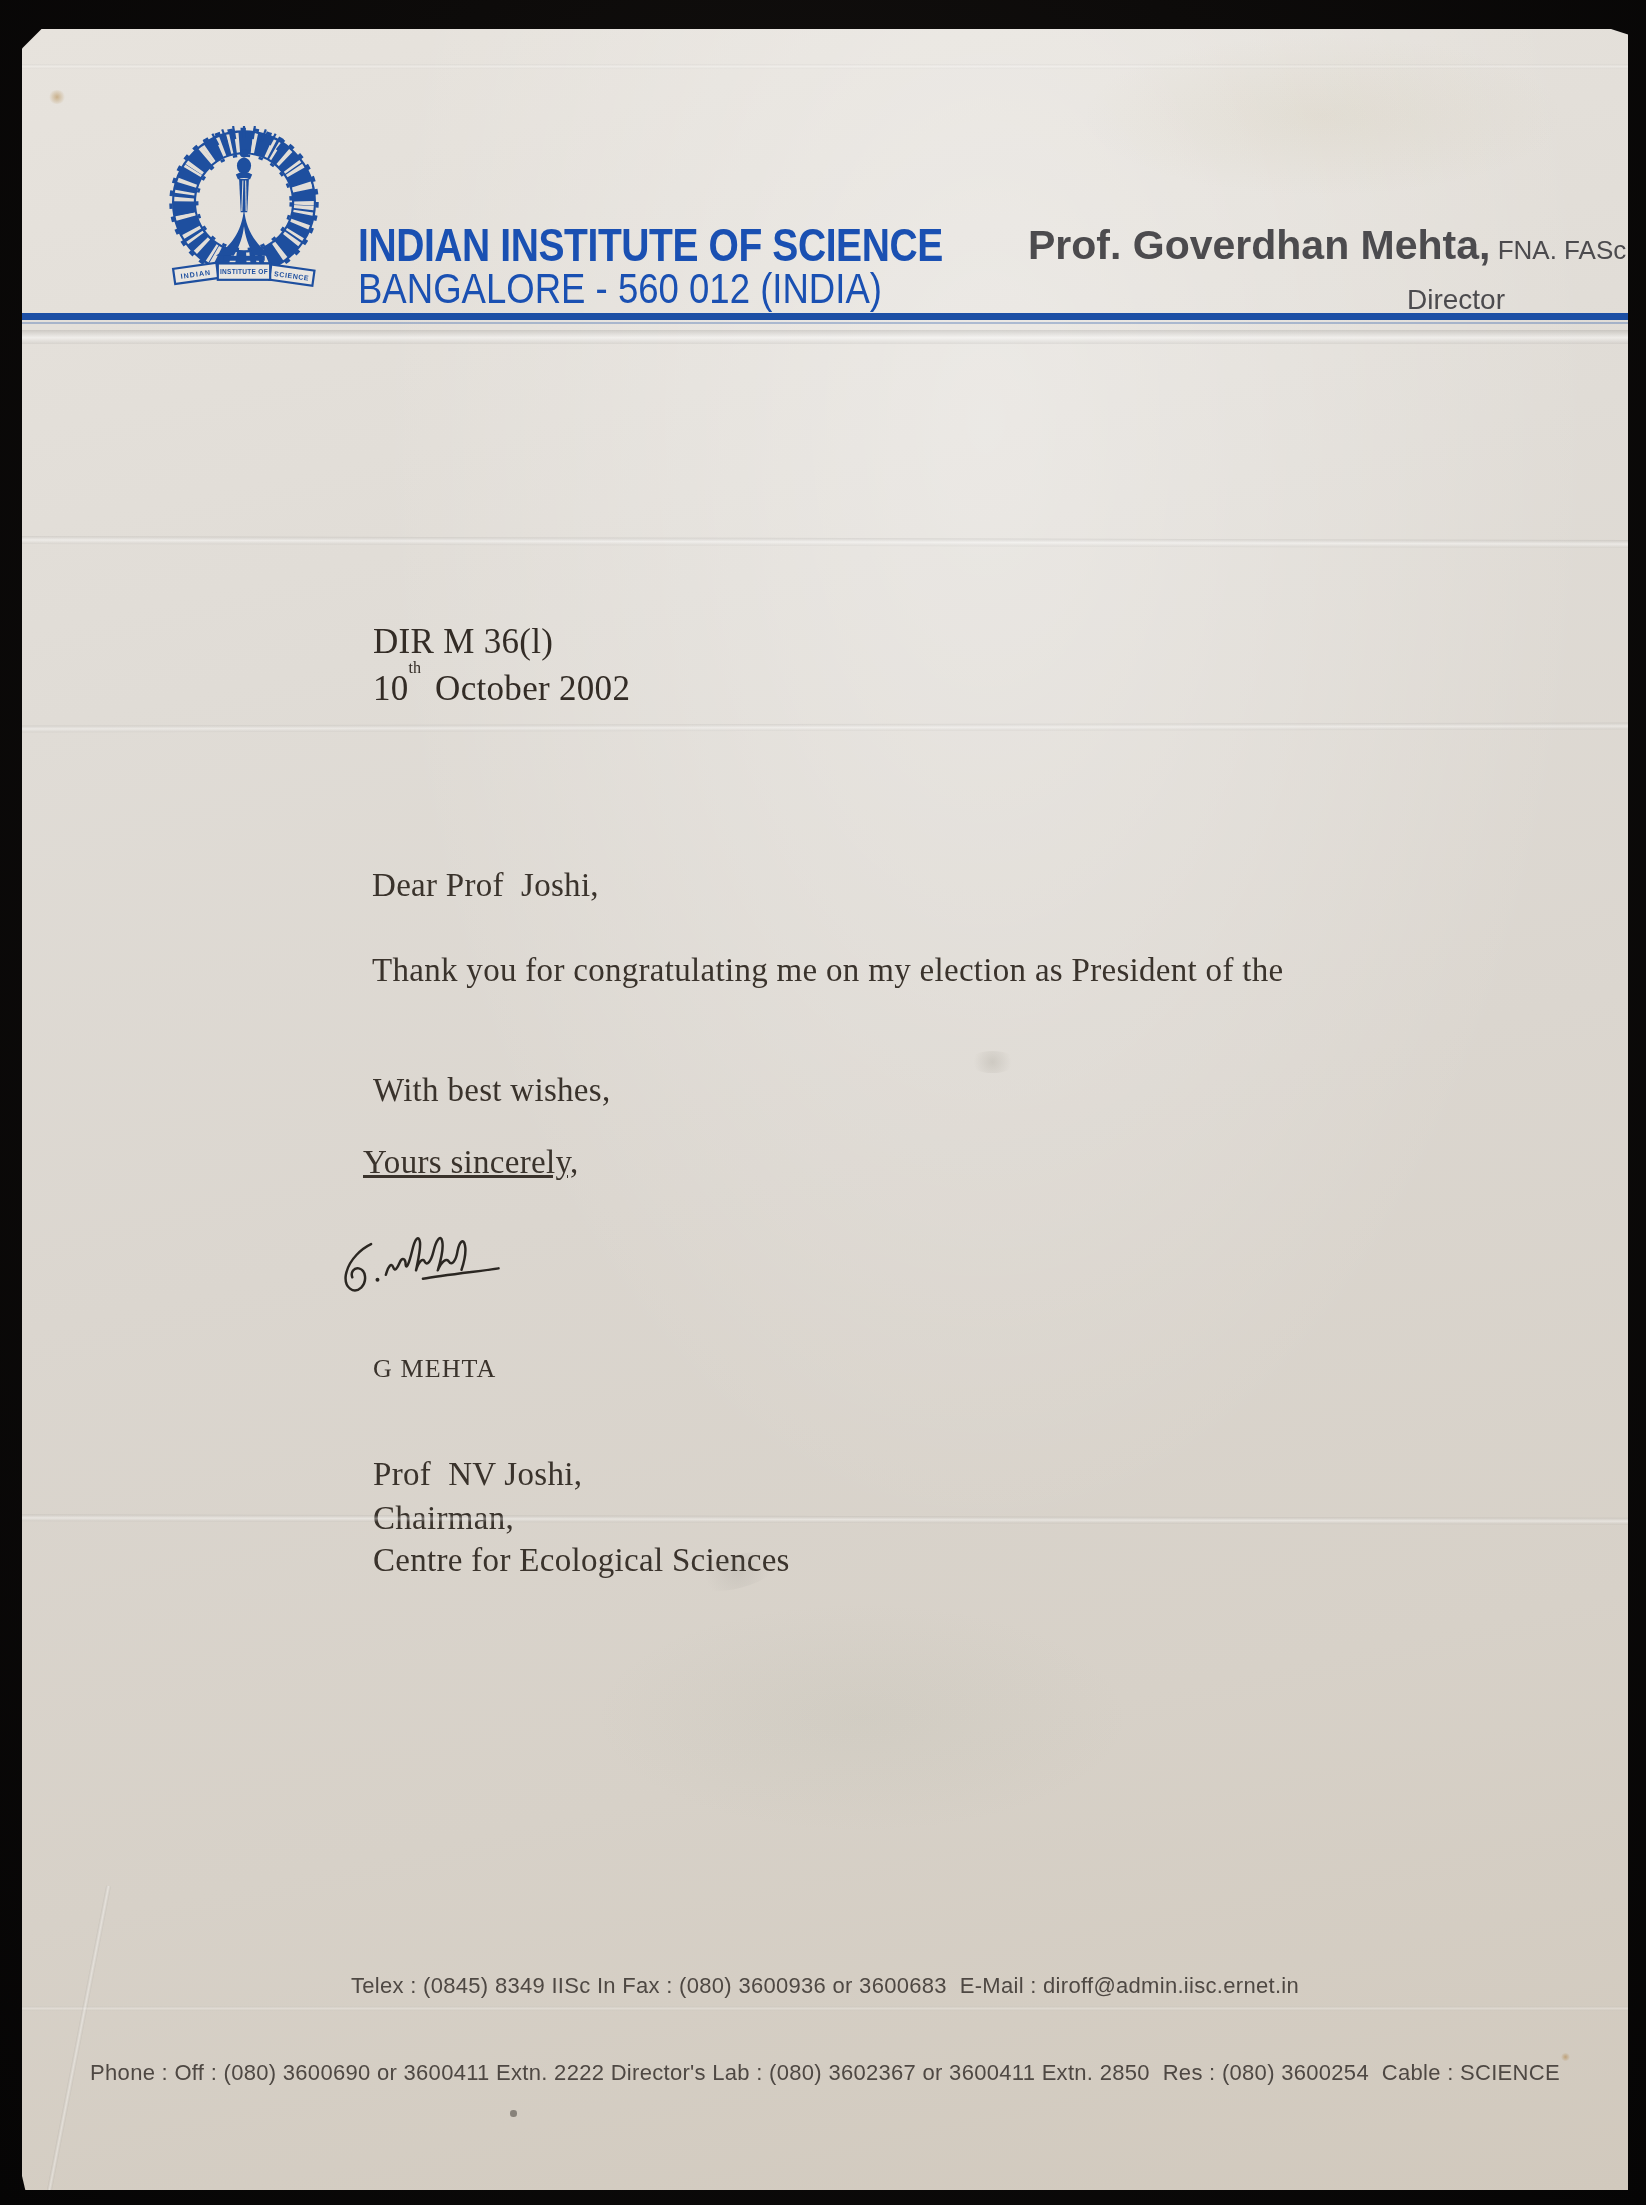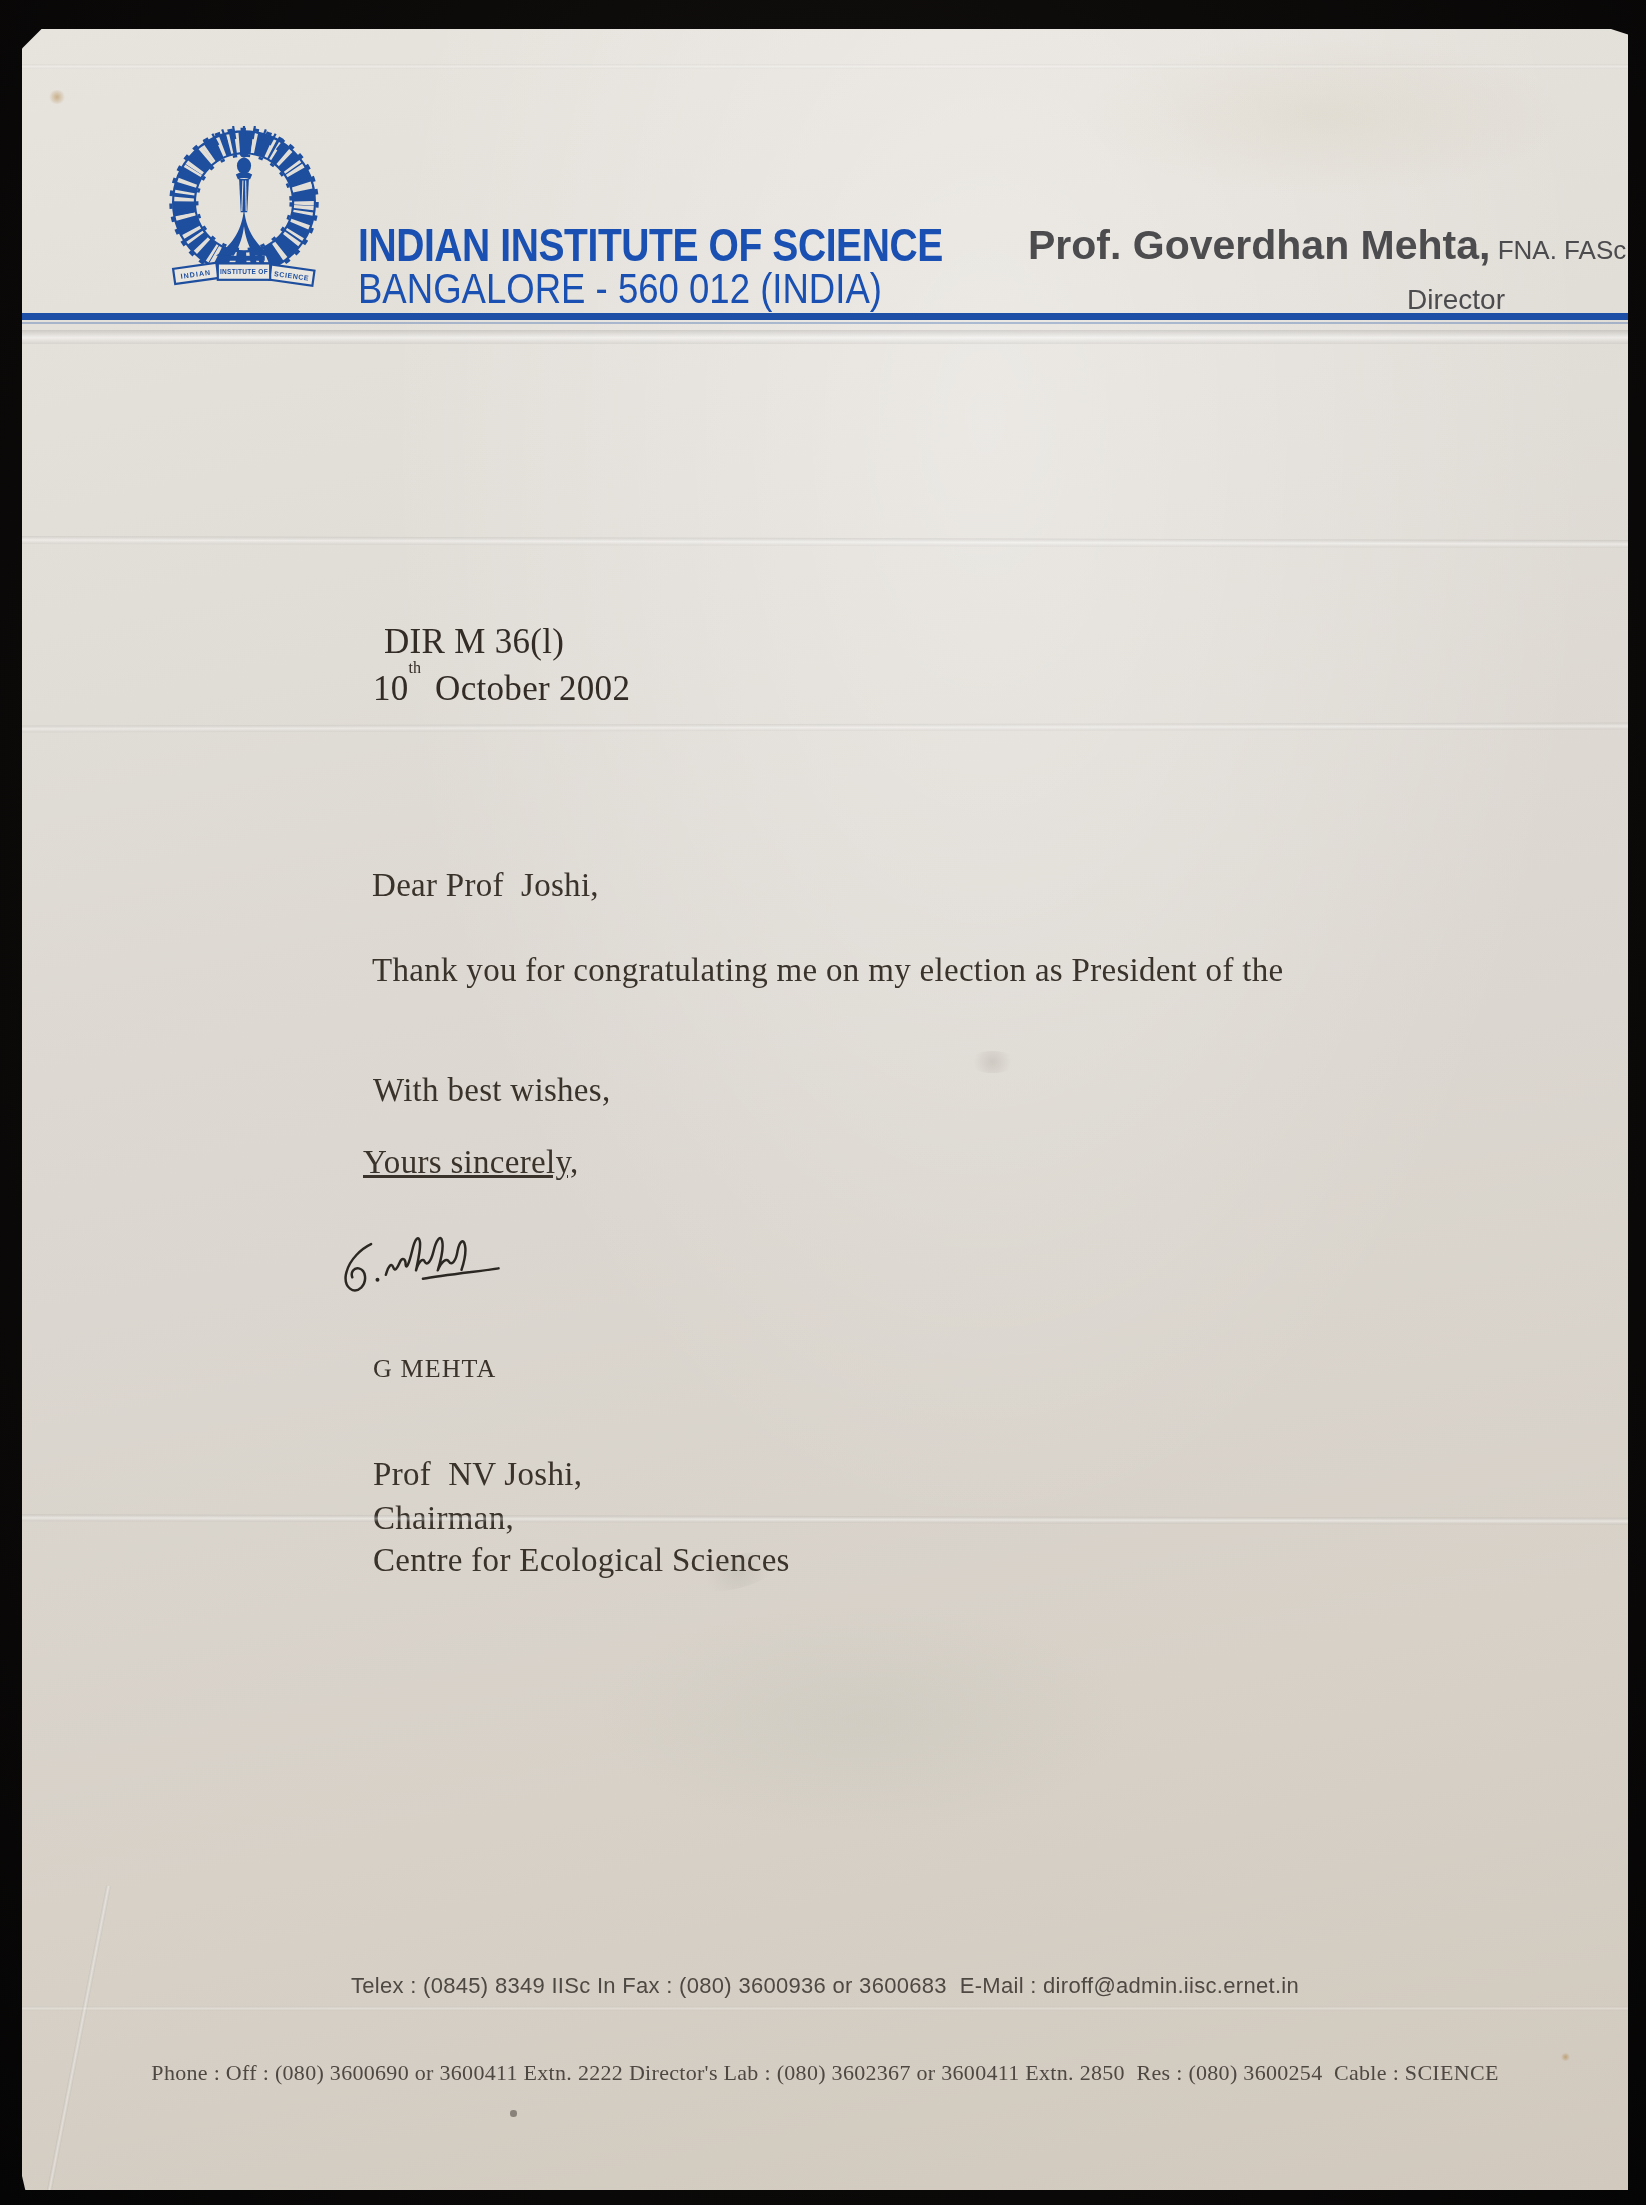--- a/index.html
+++ b/index.html
@@ -81,21 +81,21 @@
     <div style="position:absolute;left:1006px;top:193px;width:580px;">
       <div style="white-space:nowrap;color:#4c4b4e;">
         <span style="font-weight:bold;font-size:41px;">Prof. Goverdhan Mehta,</span><span style="font-size:26px;white-space:pre;"> FNA. FASc</span>
       </div>
       <div style="margin-top:15px;width:477px;text-align:right;color:#4c4b4e;font-size:28px;">Director</div>
     </div>
 
     <div class="rule" style="top:284px;height:7px;"></div>
     <div class="rule" style="top:293px;height:1.6px;opacity:0.3;"></div>
 
-    <div class="serif" style="left:351px;top:593px;font-size:35px;color:#332c26;margin-left:11px;">DIR M 36(l)</div>
+    <div class="serif" style="left:351px;top:593px;font-size:35px;color:#332c26;">DIR M 36(l)</div>
     <div class="serif" style="left:351px;top:640px;font-size:35px;color:#332c26;"><span>10</span><sup class="ord">th</sup><span> October 2002</span></div>
 
     <div class="serif" style="left:350px;top:838px;font-size:33px;">Dear Prof  Joshi,</div>
 
     <div class="serif" style="left:350px;top:923px;font-size:33px;">Thank you for congratulating me on my election as President of the</div>
 
     <div class="serif" style="left:351px;top:1043px;font-size:33px;">With best wishes,</div>
     <div class="serif" style="left:341px;top:1115px;font-size:33px;text-decoration:underline;">Yours sincerely,</div>
 
     <svg style="position:absolute;left:312px;top:1180px;" width="168" height="95" viewBox="0 0 340 190">
@@ -106,21 +106,21 @@
       </g>
       <circle cx="88" cy="142" r="4" fill="#2b2722"></circle>
     </svg>
 
     <div class="serif" style="left:351px;top:1325px;font-size:26px;letter-spacing:1.1px;">G MEHTA</div>
 
     <div class="serif" style="left:351px;top:1427px;font-size:33px;">Prof  NV Joshi,</div>
     <div class="serif" style="left:351px;top:1471px;font-size:33px;">Chairman,</div>
     <div class="serif" style="left:351px;top:1513px;font-size:33px;">Centre for Ecological Sciences</div>
 
-    <div class="footer-line" style="top:2031px;font-family:Liberation Serif, serif;">Phone : Off : (080) 3600690 or 3600411 Extn. 2222 Director's Lab : (080) 3602367 or 3600411 Extn. 2850  Res : (080) 3600254  Cable : SCIENCE</div>
+    <div class="footer-line" style="top:2031px;">Phone : Off : (080) 3600690 or 3600411 Extn. 2222 Director's Lab : (080) 3602367 or 3600411 Extn. 2850  Res : (080) 3600254  Cable : SCIENCE</div>
     <div class="footer-line" style="top:1944px;">Telex : (0845) 8349 IISc In Fax : (080) 3600936 or 3600683  E-Mail : diroff@admin.iisc.ernet.in</div>
 
     <div class="crease" style="top:35px;height:5.4px;background:linear-gradient(180deg,rgba(0,0,0,0.05),rgba(255,255,255,0.35),rgba(0,0,0,0.03));opacity:.7;"></div>
     <div class="crease" style="top:301px;height:14px;background:linear-gradient(180deg,rgba(0,0,0,0.10),rgba(255,255,255,0.45) 55%,rgba(0,0,0,0.06));"></div>
     <div class="crease" style="top:509px;height:7.6px;background:linear-gradient(180deg,rgba(0,0,0,0.07),rgba(255,255,255,0.4),rgba(0,0,0,0.04));transform:rotate(0.15deg);"></div>
     <div class="crease" style="top:695px;height:6.5px;background:linear-gradient(180deg,rgba(0,0,0,0.06),rgba(255,255,255,0.35),rgba(0,0,0,0.04));transform:rotate(-0.1deg);"></div>
     <div class="crease" style="top:1487px;height:6.5px;background:linear-gradient(180deg,rgba(0,0,0,0.06),rgba(255,255,255,0.38),rgba(0,0,0,0.04));transform:rotate(0.12deg);"></div>
     <div class="crease" style="top:1977px;height:5.4px;background:linear-gradient(180deg,rgba(0,0,0,0.04),rgba(255,255,255,0.3),rgba(0,0,0,0.03));opacity:.8;"></div>
     <div style="position:absolute;left:52px;top:1854px;width:5.4px;height:336px;background:linear-gradient(90deg,rgba(0,0,0,0.06),rgba(255,255,255,0.35),rgba(0,0,0,0.05));transform:rotate(11deg);pointer-events:none;"></div>
 

